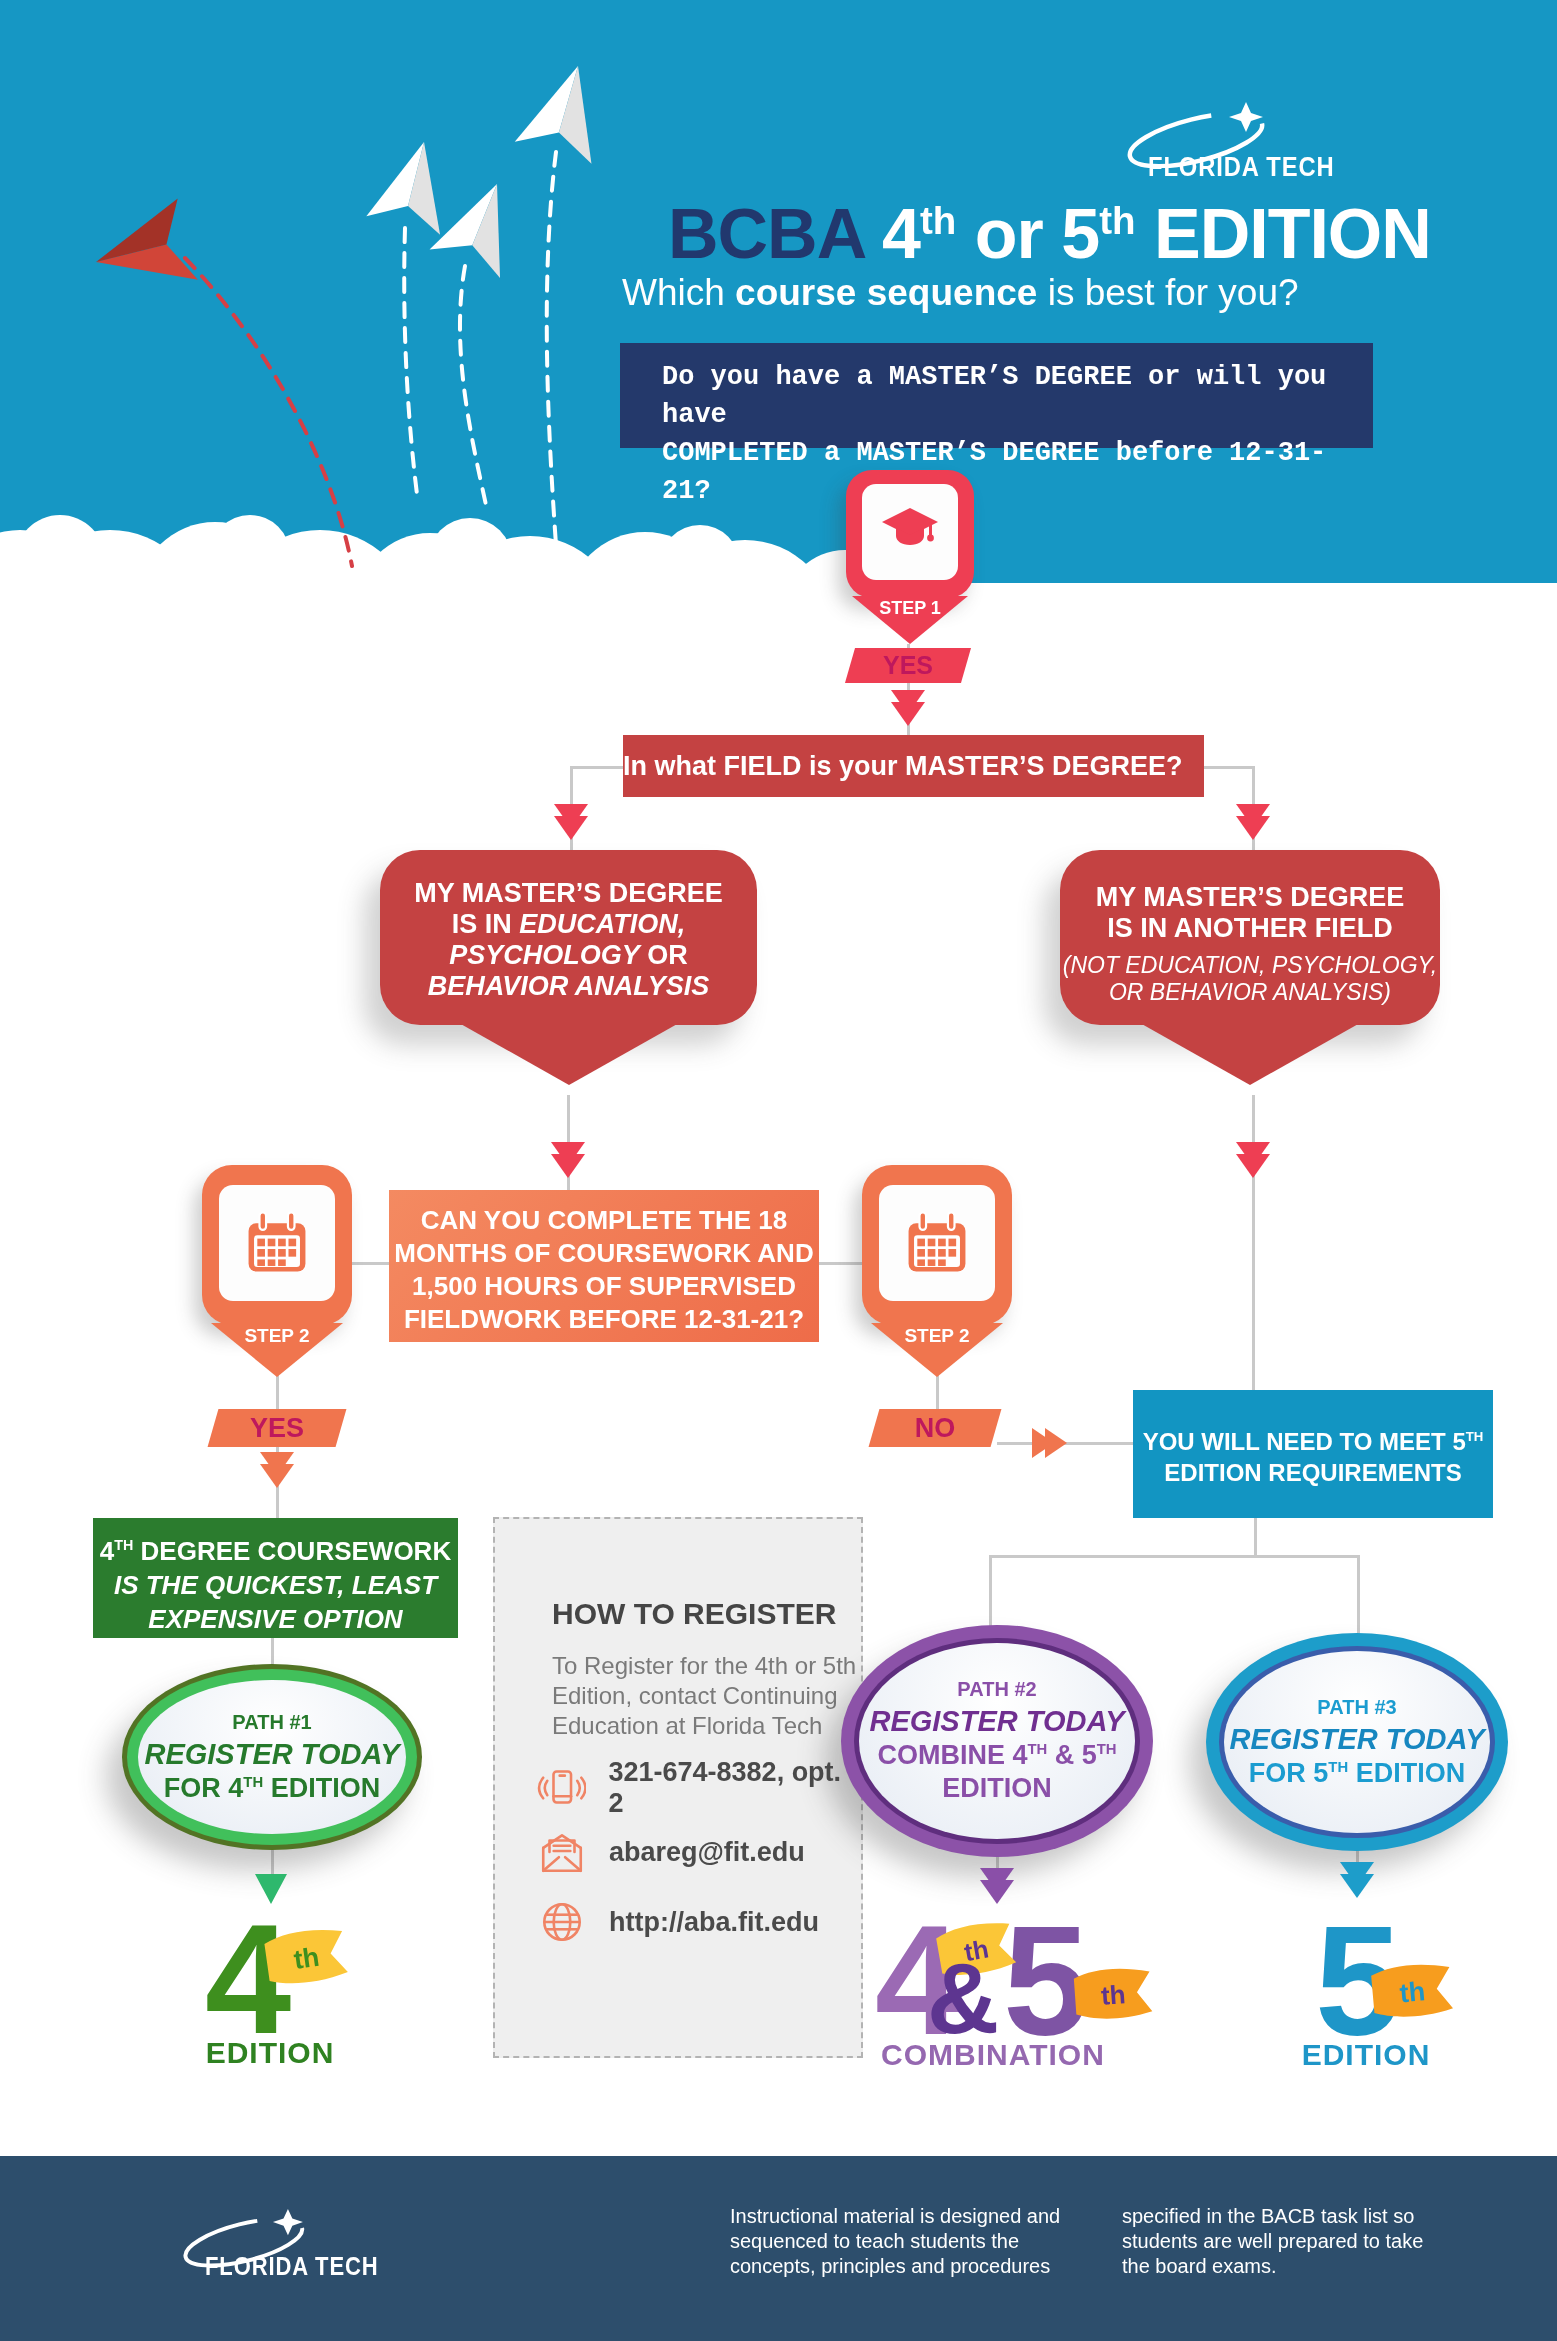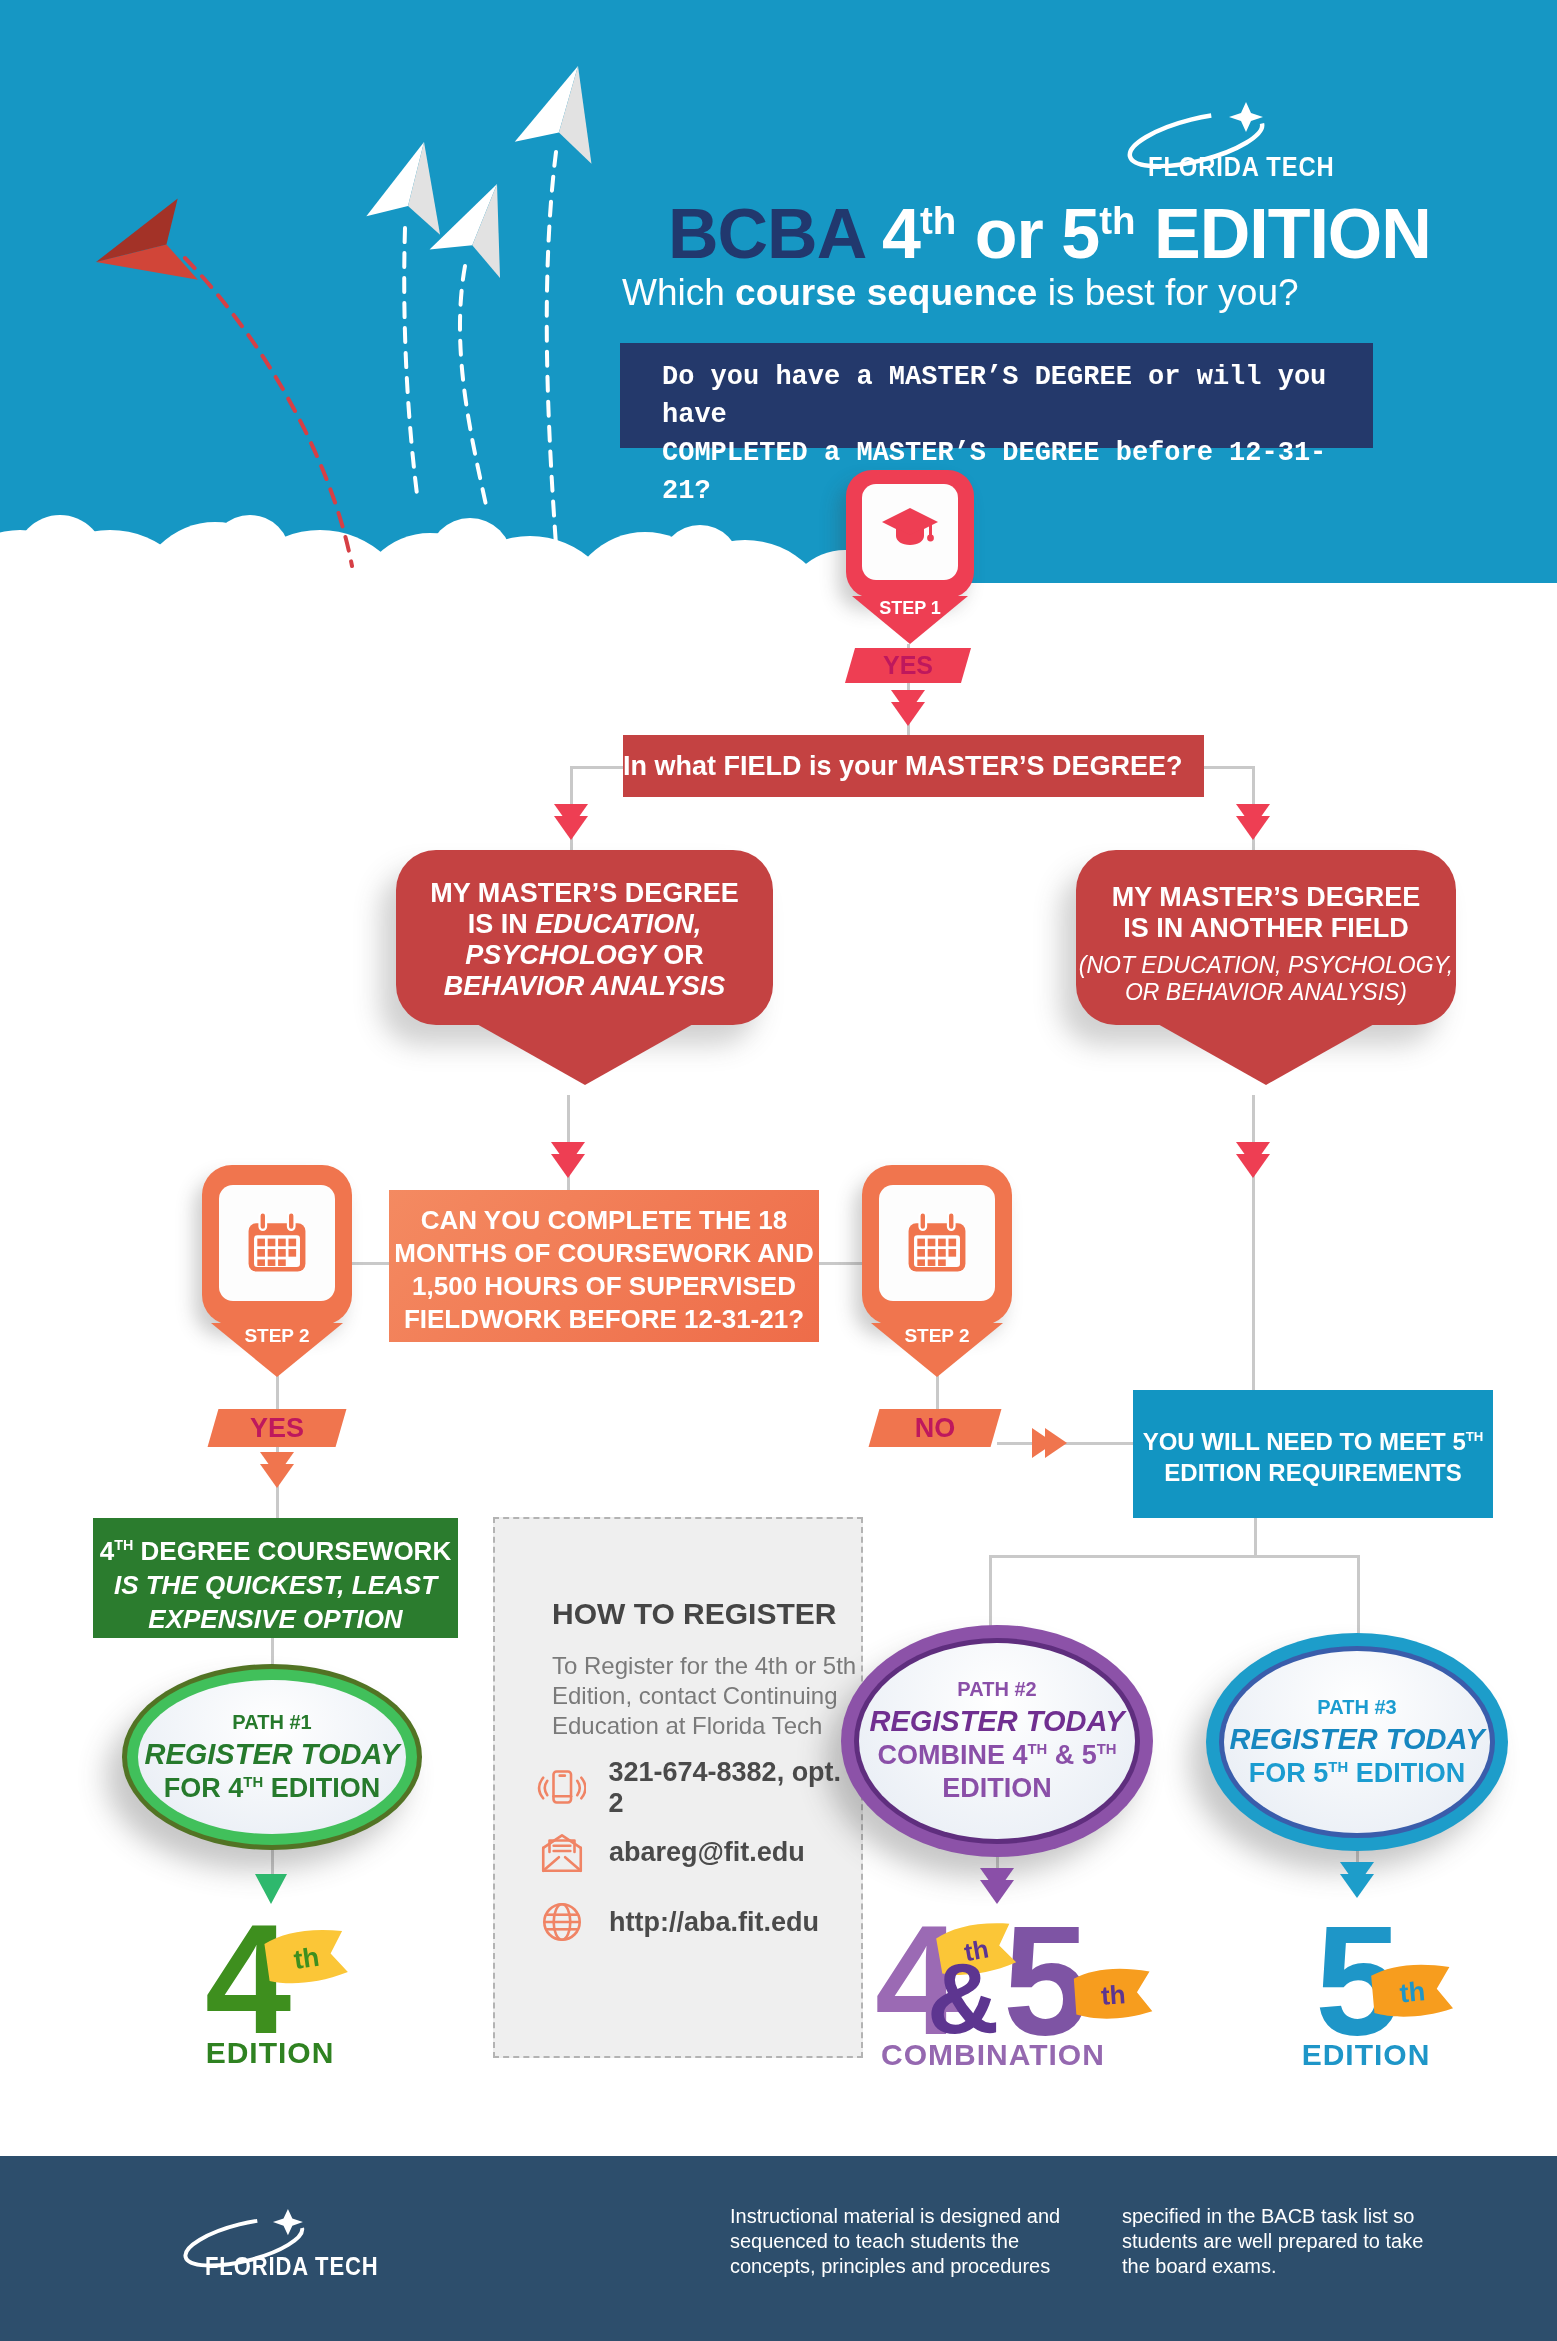--- a/index.html
+++ b/index.html
@@ -48,21 +48,21 @@
   .sarr{position:absolute;z-index:3;width:0;height:0;border-left:16px solid transparent;border-right:16px solid transparent;border-top:30px solid #2eb86d;}
   .rchev{position:absolute;z-index:3;white-space:nowrap;}
   .rchev i{display:inline-block;width:0;height:0;border-top:15px solid transparent;border-bottom:15px solid transparent;border-left:22px solid #f0754e;}
   .rchev i + i{margin-left:-9px;}
 
   
   .redbox{position:absolute;left:623px;top:735px;width:581px;height:62px;background:#c44242;z-index:2;
           color:#fff;font-weight:bold;font-size:27px;line-height:62px;}
   .bubble{position:absolute;width:377px;height:175px;background:#c44242;border-radius:40px;z-index:2;
           color:#fff;text-align:center;font-weight:bold;font-size:27px;line-height:31px;
-          box-shadow:-16px 20px 26px rgba(70,70,70,.25);margin-left:16px;}
+          box-shadow:-16px 20px 26px rgba(70,70,70,.25);}
   .bubble-tri{position:absolute;left:50%;bottom:-60px;transform:translateX(-50%);width:0;height:0;
               border-left:110px solid transparent;border-right:110px solid transparent;border-top:62px solid #c44242;}
   .bubble .it{font-style:italic;}
   .bubble .small{font-weight:normal;font-style:italic;font-size:23px;line-height:27px;display:block;margin-top:8px;}
   .orangebox{position:absolute;left:389px;top:1190px;width:430px;height:152px;z-index:2;
              background:linear-gradient(135deg,#f48a61,#ee6c49);color:#fff;font-weight:bold;font-size:26px;
              line-height:33px;text-align:center;padding-top:14px;box-sizing:border-box;}
   .bluebox{position:absolute;left:1133px;top:1390px;width:360px;height:128px;background:#1295c2;z-index:2;
            color:#fff;font-weight:bold;font-size:24px;line-height:31px;text-align:center;padding-top:31px;box-sizing:border-box;}
   .greenbox{position:absolute;left:93px;top:1518px;width:365px;height:120px;background:#2b7c2e;z-index:2;

